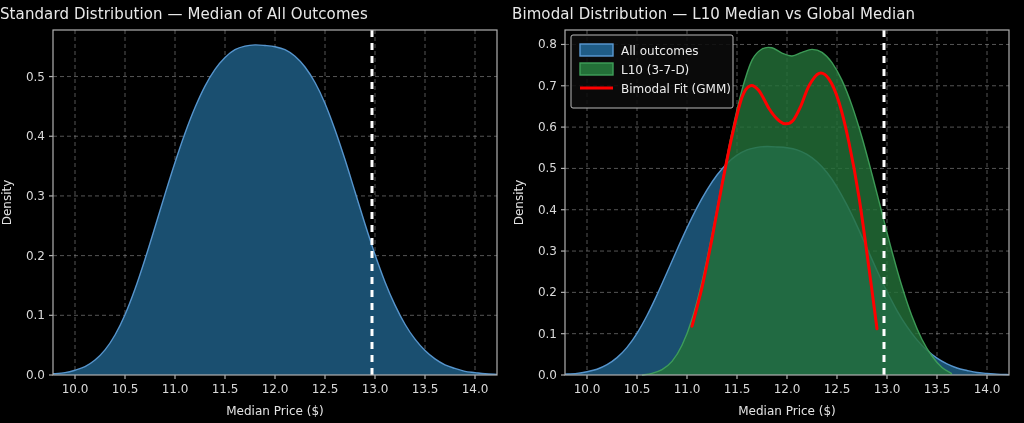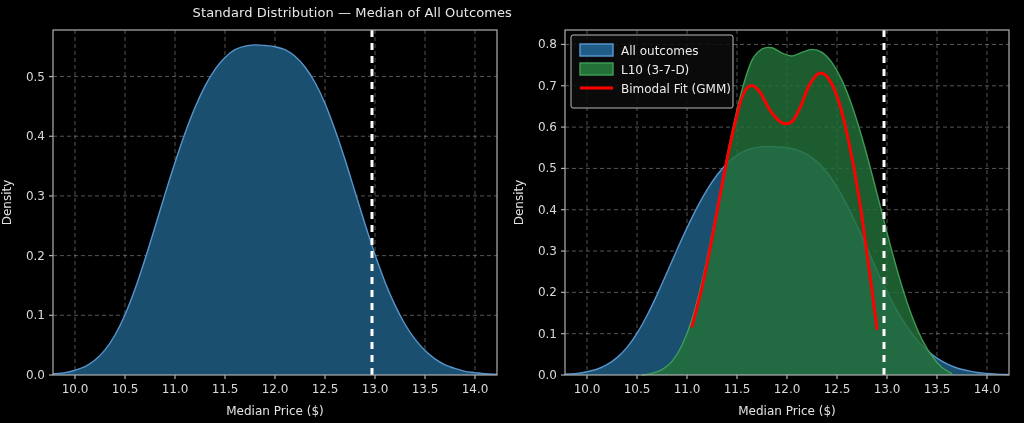--- a/index.html
+++ b/index.html
@@ -2,22 +2,22 @@
 <html><head>
 <meta charset="utf-8">
 <style>
   html,body{margin:0;padding:0;background:#000;}
   body{width:1024px;height:423px;overflow:hidden;
        font-family:"DejaVu Sans","Liberation Sans",sans-serif;}
   .figure{position:relative;width:1024px;height:423px;background:#000;}
   .panel{position:absolute;top:0;height:423px;width:512px;}
   .panel-left{left:0;}
   .panel-right{left:512px;}
-  .chart-title{position:absolute;top:5px;left:0;width:512px;text-align:right;
-               color:#e8e8e8;font-size:13px;letter-spacing:.1px;}
+  .chart-title{position:absolute;top:5px;left:0;width:512px;text-align:left;
+               color:#e8e8e8;font-size:15px;letter-spacing:.1px;}
   .plotsvg{position:absolute;top:0;left:0;}
   .tick-label{fill:#d9d9d9;font-size:12px;font-family:"DejaVu Sans","Liberation Sans",sans-serif;}
   .axis-label{fill:#e3e3e3;font-size:12px;font-family:"DejaVu Sans","Liberation Sans",sans-serif;}
   .legend-box{fill:#0b0b0b;fill-opacity:.88;stroke:#b9b9b9;stroke-width:1;}
   .legend-text{fill:#ececec;font-size:12px;font-family:"DejaVu Sans","Liberation Sans",sans-serif;}
 </style>
 </head>
 <body>
 
 <div class="figure">
@@ -73,20 +73,21 @@
         <line x1="49" y1="136.24567474048442" x2="53" y2="136.24567474048442" stroke="#b0b0b0" stroke-width="1.2"></line>
         <text x="45" y="140.24567474048442" text-anchor="end" class="tick-label">0.4</text>
         <line x1="49" y1="76.5570934256055" x2="53" y2="76.5570934256055" stroke="#b0b0b0" stroke-width="1.2"></line>
         <text x="45" y="80.5570934256055" text-anchor="end" class="tick-label">0.5</text>
         <text x="275" y="415" text-anchor="middle" class="axis-label">Median Price ($)</text>
         <text x="0" y="0" text-anchor="middle" transform="translate(11,202.5) rotate(-90)" class="axis-label">Density</text>
       </svg>
   </div>
 
   <div class="panel panel-right">
+    <div class="chart-title">Bimodal Distribution — L10 Median vs Global Median</div>
     <svg class="plotsvg" id="svg-right" width="512" height="423">
         <rect x="53" y="30" width="444" height="345" fill="#000000"></rect>
         <line x1="75.00000000000006" y1="30" x2="75.00000000000006" y2="375" stroke="#9a9a9a" stroke-width="1" stroke-dasharray="4,3" stroke-opacity="0.55"></line>
         <line x1="125.00000000000004" y1="30" x2="125.00000000000004" y2="375" stroke="#9a9a9a" stroke-width="1" stroke-dasharray="4,3" stroke-opacity="0.55"></line>
         <line x1="175.00000000000003" y1="30" x2="175.00000000000003" y2="375" stroke="#9a9a9a" stroke-width="1" stroke-dasharray="4,3" stroke-opacity="0.55"></line>
         <line x1="225.00000000000003" y1="30" x2="225.00000000000003" y2="375" stroke="#9a9a9a" stroke-width="1" stroke-dasharray="4,3" stroke-opacity="0.55"></line>
         <line x1="275" y1="30" x2="275" y2="375" stroke="#9a9a9a" stroke-width="1" stroke-dasharray="4,3" stroke-opacity="0.55"></line>
         <line x1="325" y1="30" x2="325" y2="375" stroke="#9a9a9a" stroke-width="1" stroke-dasharray="4,3" stroke-opacity="0.55"></line>
         <line x1="374.99999999999994" y1="30" x2="374.99999999999994" y2="375" stroke="#9a9a9a" stroke-width="1" stroke-dasharray="4,3" stroke-opacity="0.55"></line>
         <line x1="424.99999999999994" y1="30" x2="424.99999999999994" y2="375" stroke="#9a9a9a" stroke-width="1" stroke-dasharray="4,3" stroke-opacity="0.55"></line>

